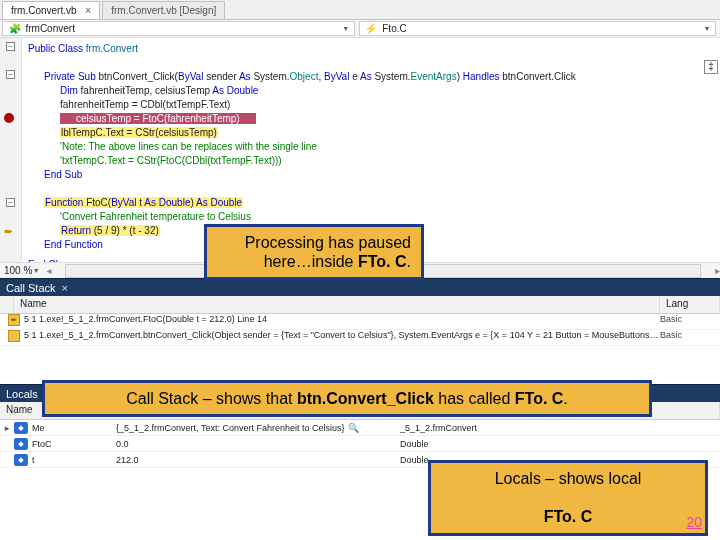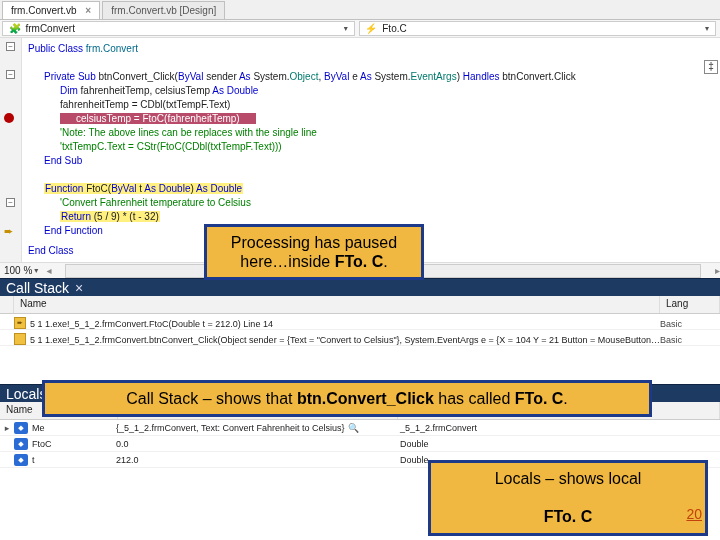--- a/index.html
+++ b/index.html
@@ -21,41 +21,41 @@
   .type { color: #007a6c; }
   .comment { color: #008000; }
   .teal { color: #006a8a; }
   .hl-sel { background: #b84a6a; color: #fff; padding: 0 16px; }
   .hl-yellow { background: #fff080; padding: 0 1px; }
   .arrow-cur { position: absolute; left: 4px; color: #c79000; font-size: 11px; }
   .zoom-row { position: absolute; bottom: 0; left: 0; right: 0; height: 16px; background: #f5f5f5; border-top: 1px solid #ddd; display: flex; align-items: center; font-size: 10px; padding-left: 4px; }
   .zoom-row .dd-arrow { margin-left: 2px; }
   .hscroll { flex: 1; height: 14px; margin: 0 14px; background: #eee; border: 1px solid #ccc; position: relative; }
   .hthumb { position: absolute; left: 44%; top: 0; width: 34px; height: 100%; background: #cccccc; }
-  .panel-title { height: 18px; background: #1d3a63; color: #fff; display: flex; align-items: center; padding: 0 6px; font-size: 14px; border-top: 1px solid #0f2442; }
+  .panel-title { height: 18px; background: #1d3a63; color: #fff; display: flex; align-items: center; padding: 0 6px; font-size: 11px; border-top: 1px solid #0f2442; }
   .panel-title .x { margin-left: 6px; color: #dde; cursor: pointer; }
   .grid-head { height: 18px; background: #f2f2f2; border-bottom: 1px solid #ccc; display: flex; font-size: 10px; }
   .gh { padding: 2px 6px; border-right: 1px solid #ddd; }
   .cs-rows { background: #fff; }
-  .cs-row { display: flex; align-items: flex-end; height: 16px; border-bottom: 1px solid #f0f0f0; padding-left: 14px; }
+  .cs-row { display: flex; align-items: flex-start; height: 16px; border-bottom: 1px solid #f0f0f0; padding-left: 8px; }
   .cs-row .ic { width: 12px; height: 12px; background: #f0c040; border: 1px solid #c09020; margin-right: 4px; display: inline-flex; align-items: center; justify-content: center; font-size: 7px; color: #7a5200; }
   .cs-row .nm { flex: 1; white-space: nowrap; overflow: hidden; text-overflow: ellipsis; font-size: 9px; }
   .cs-row .lg { width: 60px; font-size: 9px; color: #444; }
   .locals { background: #fff; }
   .loc-row { display: flex; align-items: center; height: 16px; border-bottom: 1px solid #f0f0f0; font-size: 9px; }
   .loc-ic { width: 14px; text-align: center; color: #555; }
   .loc-kind { width: 14px; height: 12px; margin-right: 2px; display: inline-flex; align-items: center; justify-content: center; }
   .kind-blue { background: #2a6bd4; color: #fff; font-size: 7px; border-radius: 2px; }
   .loc-name { width: 86px; padding-left: 2px; }
   .loc-val { width: 280px; white-space: nowrap; overflow: hidden; text-overflow: ellipsis; }
   .loc-type { flex: 1; padding-left: 4px; }
   .magnify { margin-left: 4px; color: #888; font-size: 9px; }
   .callout { position: absolute; background: #f0b840; border: 3px solid #1d3a8a; padding: 6px 10px; font-family: Arial, sans-serif; font-size: 16px; color: #000; text-align: center; line-height: 1.2; }
   .callout .b { font-weight: bold; }
-  .slide-num { position: absolute; right: 18px; bottom: 18px; font-size: 14px; color: #c2410c; font-family: Arial, sans-serif; text-decoration: underline; }
+  .slide-num { position: absolute; right: 18px; bottom: 10px; font-size: 14px; color: #ec4899; font-family: Arial, sans-serif; text-decoration: underline; }
   .vscroll-ind { position: absolute; right: 2px; top: 22px; width: 14px; height: 14px; border: 1px solid #888; background: #fff; text-align: center; line-height: 12px; font-weight: bold; color: #555; cursor: pointer; }
 </style>
 </head>
 <body>
 
 <div class="tabs">
   <div class="tab">
     <span>frm.Convert.vb</span>
     <span class="x">×</span>
   </div>
@@ -86,20 +86,21 @@
     <div class="arrow-cur" style="top:186px;">➨</div>
   </div>
   <div class="vscroll-ind">‡</div>
   <div class="code">
     <div><span class="kw">Public Class </span><span class="teal">frm.Convert</span></div>
     <div style="height:14px;"></div>
     <div style="padding-left:16px;"><span class="kw">Private Sub</span><span> btnConvert_Click(</span><span class="kw">ByVal</span><span> sender </span><span class="kw">As</span><span> System.</span><span class="type">Object</span><span>, </span><span class="kw">ByVal</span><span> e </span><span class="kw">As</span><span> System.</span><span class="type">EventArgs</span><span>) </span><span class="kw">Handles</span><span> btnConvert.Click</span></div>
     <div style="padding-left:32px;"><span class="kw">Dim</span><span> fahrenheitTemp, celsiusTemp </span><span class="kw">As Double</span></div>
     <div style="padding-left:32px;"><span>fahrenheitTemp = CDbl(txtTempF.Text)</span></div>
     <div style="padding-left:32px;"><span class="hl-sel">celsiusTemp = FtoC(fahrenheitTemp)</span></div>
+    <div style="padding-left:32px;"><span class="hl-yellow">lblTempC.Text = CStr(celsiusTemp)</span></div>
     <div style="padding-left:32px;" class="comment"><span>'Note: The above     lines can be replaces with the single line</span></div>
     <div style="padding-left:32px;" class="comment"><span>'txtTempC.Text = CStr(FtoC(CDbl(txtTempF.Text)))</span></div>
     <div style="padding-left:16px;"><span class="kw">End Sub</span></div>
     <div style="height:14px;"></div>
     <div style="padding-left:16px;"><span class="hl-yellow"><span class="kw">Function</span><span> FtoC(</span><span class="kw">ByVal</span><span> t </span><span class="kw">As Double</span><span>) </span><span class="kw">As Double</span></span></div>
     <div style="padding-left:32px;" class="comment"><span>'Convert Fahrenheit temperature to Celsius</span></div>
     <div style="padding-left:32px;"><span class="hl-yellow"><span class="kw">Return</span><span> (5 / 9) * (t - 32)</span></span></div>
     <div style="padding-left:16px;"><span class="kw">End Function</span></div>
     <div style="height:6px;"></div>
     <div><span class="kw">End Class</span></div>
@@ -163,21 +164,21 @@
   </div>
   <div class="loc-row">
     <span class="loc-ic"></span>
     <span class="loc-kind kind-blue">◆</span>
     <span class="loc-name">t</span>
     <span class="loc-val">212.0</span>
     <span class="loc-type">Double</span>
   </div>
 </div>
 
-<div class="callout" style="left:204px; top:224px; width:220px; text-align:center;">
+<div class="callout" style="left:204px; top:224px; width:220px; text-align:right;">
   <span>Processing has paused</span><br>
   <span>here…inside </span><span class="b">FTo. C</span><span>.</span>
 </div>
 <div class="callout" style="left:42px; top:380px; width:610px;">
   <span>Call Stack – shows that </span><span class="b">btn.Convert_Click</span><span> has called </span><span class="b">FTo. C</span><span>.</span>
 </div>
 <div class="callout" style="left:428px; top:460px; width:280px;">
   <span>Locals – shows local</span><br>
   <br>
   <span class="b">FTo. C</span>

